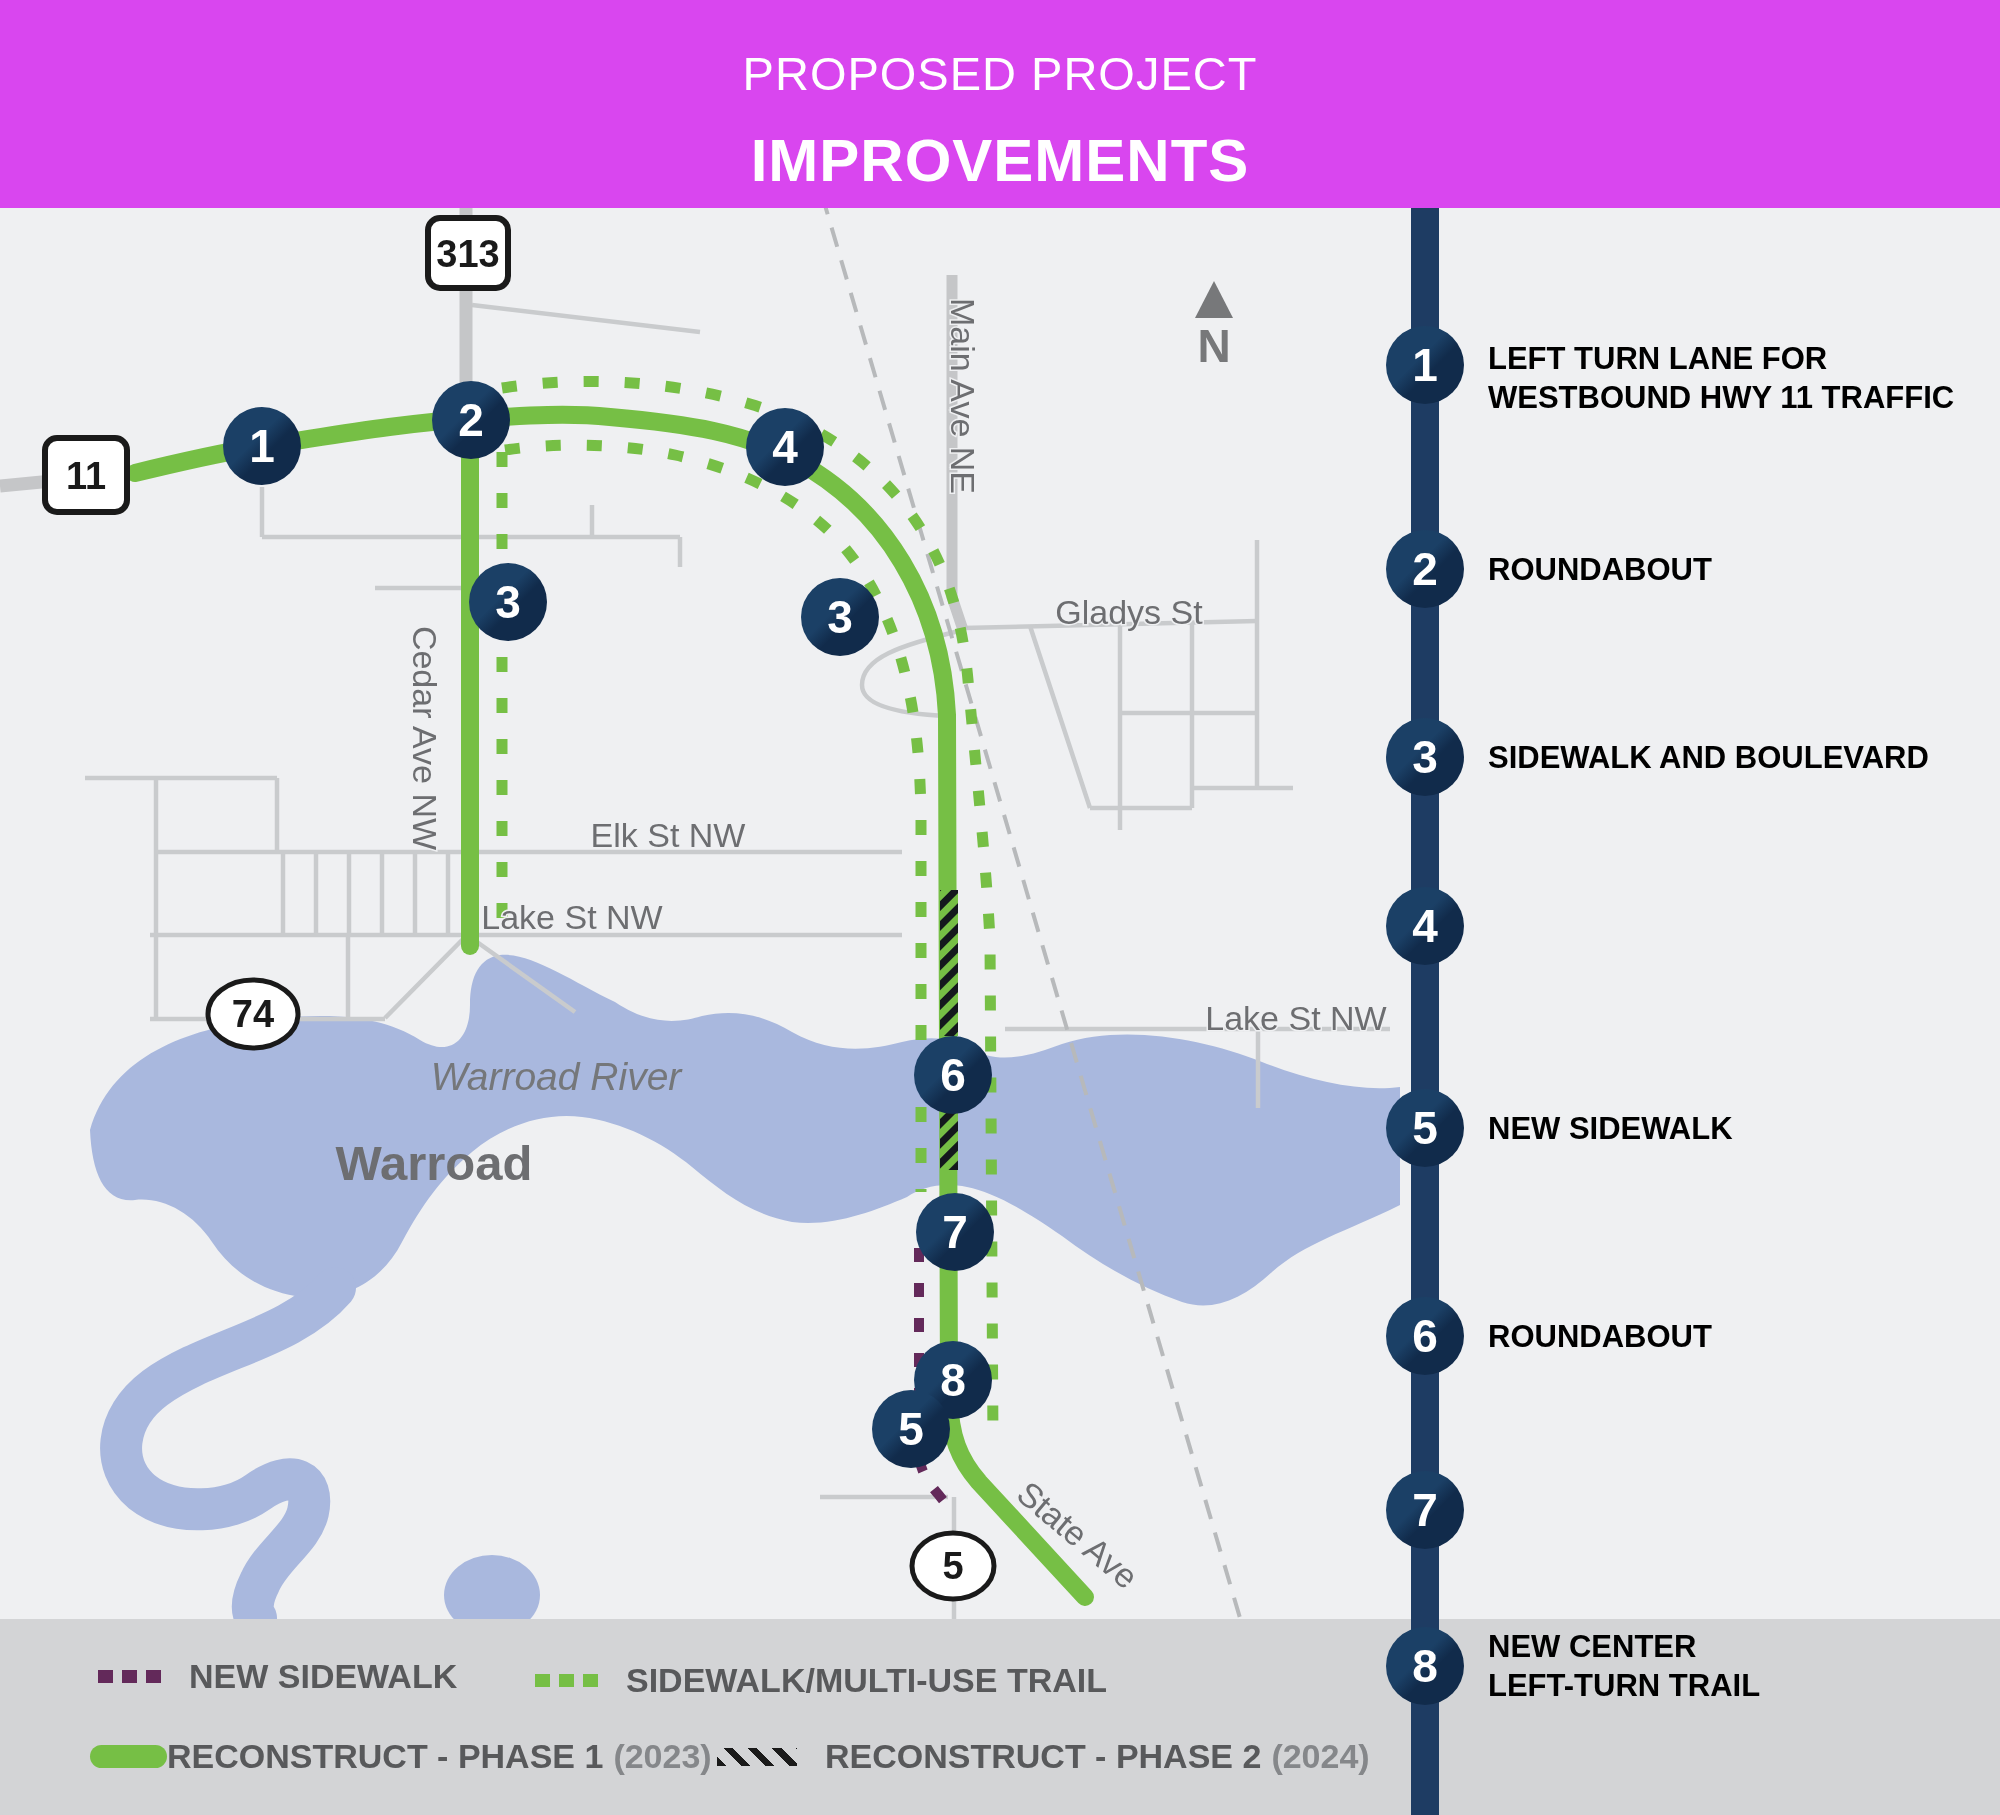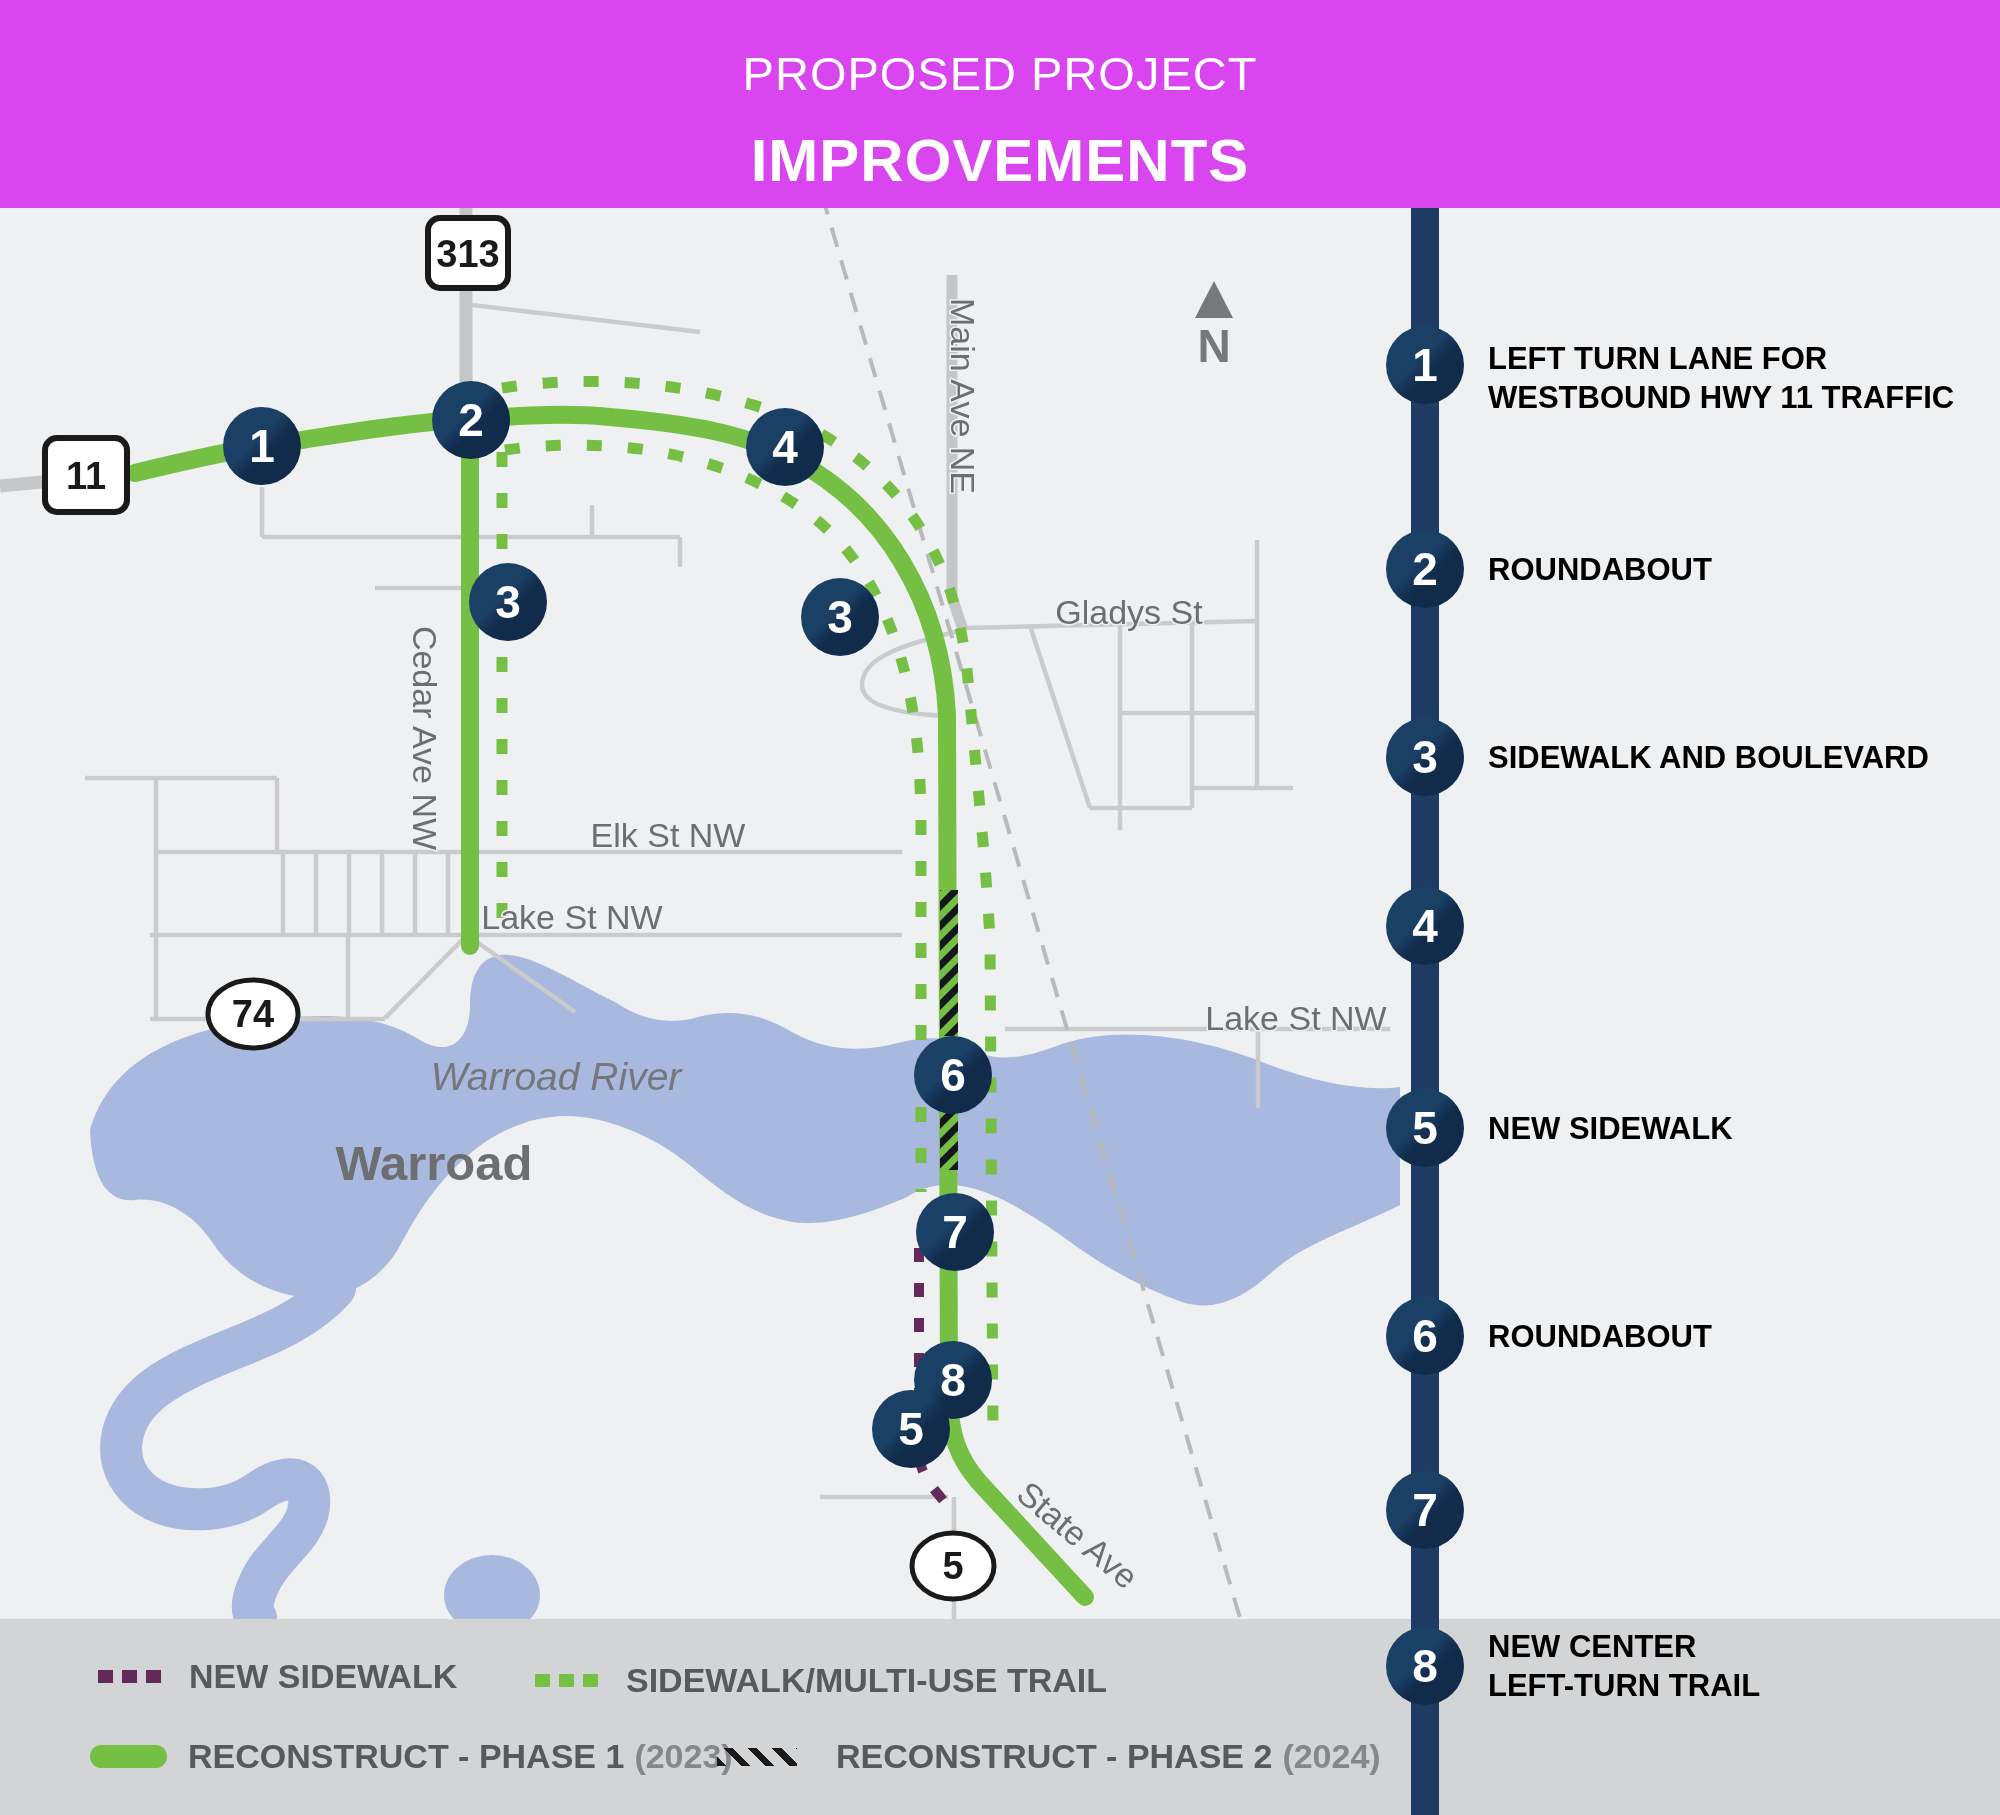--- a/index.html
+++ b/index.html
@@ -221,26 +221,26 @@
     <div class="legend-item" style="left:535px;top:42px;">
       <span class="sw-dashes">
         <i style="background:#76bf45"></i>
           <i style="background:#76bf45"></i>
           <i style="background:#76bf45"></i>
       </span>
       <span style="margin-left:28px">SIDEWALK/MULTI-USE TRAIL</span>
     </div>
     <div class="legend-item" style="left:90px;top:118px;">
       <span class="pill"></span>
-      <span style="margin-left:21px">RECONSTRUCT - PHASE 1</span>
+      <span style="">RECONSTRUCT - PHASE 1</span>
       <span class="lyear">(2023)</span>
     </div>
     <div class="legend-item" style="left:717px;top:118px;">
       <span class="hatch5"></span>
-      <span style="margin-left:39px">RECONSTRUCT - PHASE 2</span>
+      <span style="margin-left:28px">RECONSTRUCT - PHASE 2</span>
       <span class="lyear">(2024)</span>
     </div>
   </div>
 
   <div class="sidebar-bar"></div>
 
   <div class="sb-circle" style="top:365px">1</div>
   <div class="sb-circle" style="top:569px">2</div>
   <div class="sb-circle" style="top:757px">3</div>
   <div class="sb-circle" style="top:926px">4</div>

